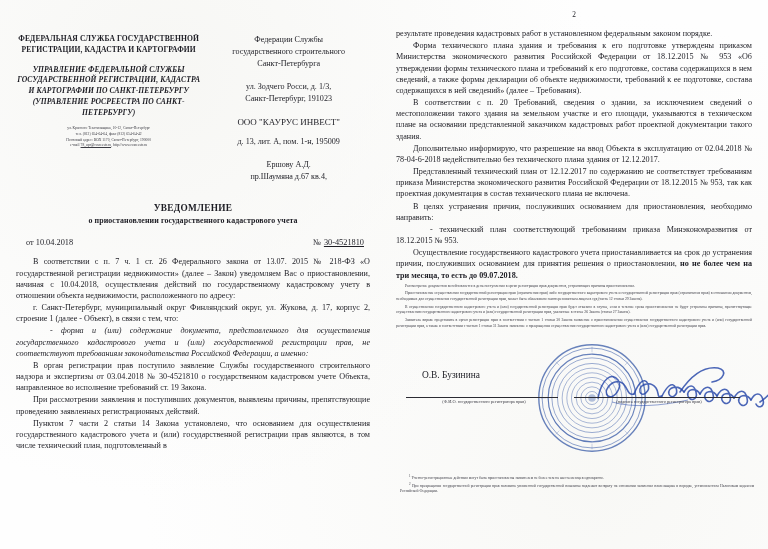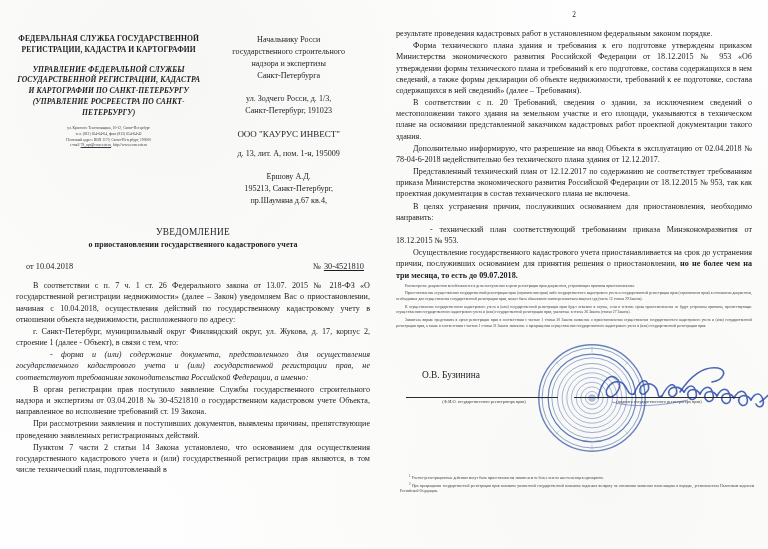--- a/index.html
+++ b/index.html
@@ -47,21 +47,21 @@
   }
   .org-fine .u{text-decoration:underline;}
 
   .addr-block{font-size:8.1px;line-height:1.48;}
   .addr-gap{height:11px;}
   .addr-gap-sm{height:8px;}
   .company{font-size:9px;line-height:1.4;margin:0;}
 
   
   .title-wrap{text-align:center;margin-top:20px;}
-  .doc-title{font-weight:normal;font-size:9.3px;letter-spacing:.3px;}
+  .doc-title{font-weight:bold;font-size:9.3px;letter-spacing:.3px;}
   .doc-sub{font-weight:bold;font-size:7.9px;margin-top:3px;letter-spacing:.1px;}
 
   .meta-row{
     display:flex;justify-content:space-between;align-items:flex-end;
     margin-top:13px;font-size:8.3px;padding:0 6px 0 10px;
   }
   .meta-num{display:flex;gap:3px;align-items:baseline;}
   .meta-num .val{text-decoration:underline;}
 
   
@@ -135,40 +135,38 @@
         <div>тел. (812) 654-64-64, факс (812) 654-64-42</div>
         <div>Почтовый адрес: ВОХ 1170, Санкт-Петербург, 190000</div>
         <div>
           <span>e-mail </span><span class="u">78_upr@rosreestr.ru</span><span>, http://www.rosreestr.ru</span>
         </div>
       </div>
     </div>
 
     <div class="head-col-r">
       <div class="addr-block">
-        <div>Начальнику Росси</div>
+        <div>Федерации Службы</div>
         <div>государственного строительного</div>
-        <div>надзора и экспертизы</div>
         <div>Санкт-Петербурга</div>
       </div>
       <div class="addr-gap"></div>
       <div class="addr-block">
         <div>ул. Зодчего Росси, д. 1/3,</div>
         <div>Санкт-Петербург, 191023</div>
       </div>
       <div class="addr-gap"></div>
       <div class="company">ООО "КАУРУС ИНВЕСТ"</div>
       <div class="addr-gap-sm"></div>
       <div class="addr-block">
         <div>д. 13, лит. А, пом. 1-н, 195009</div>
       </div>
       <div class="addr-gap"></div>
       <div class="addr-block">
         <div>Ершову А.Д.</div>
-        <div>195213, Санкт-Петербург,</div>
         <div>пр.Шаумяна д.67 кв.4,</div>
       </div>
     </div>
   </div>
 
   <div class="title-wrap">
     <div class="doc-title">УВЕДОМЛЕНИЕ</div>
     <div class="doc-sub">о приостановлении государственного кадастрового учета</div>
   </div>
 

